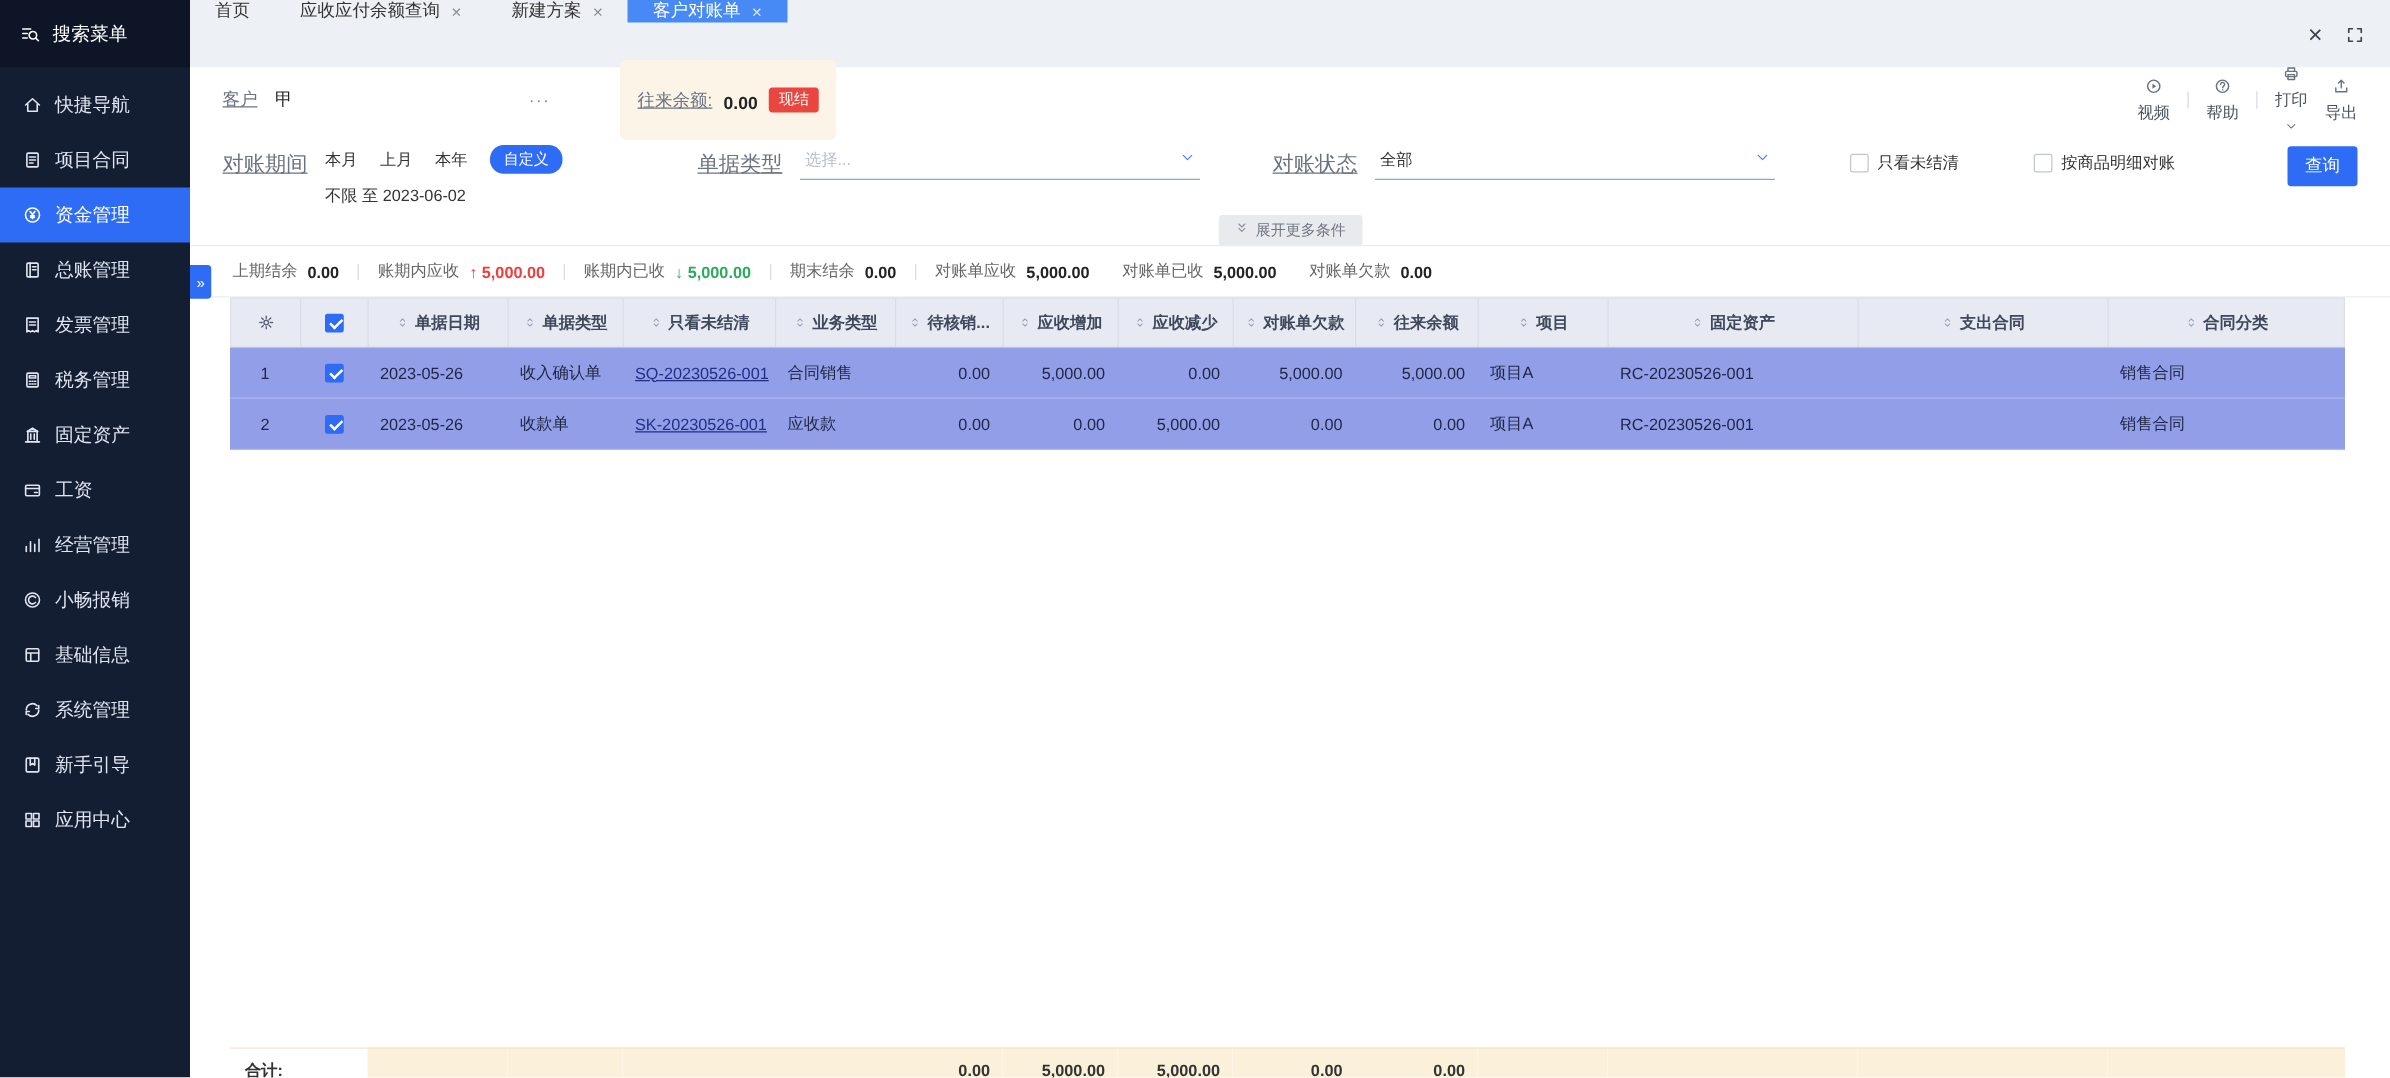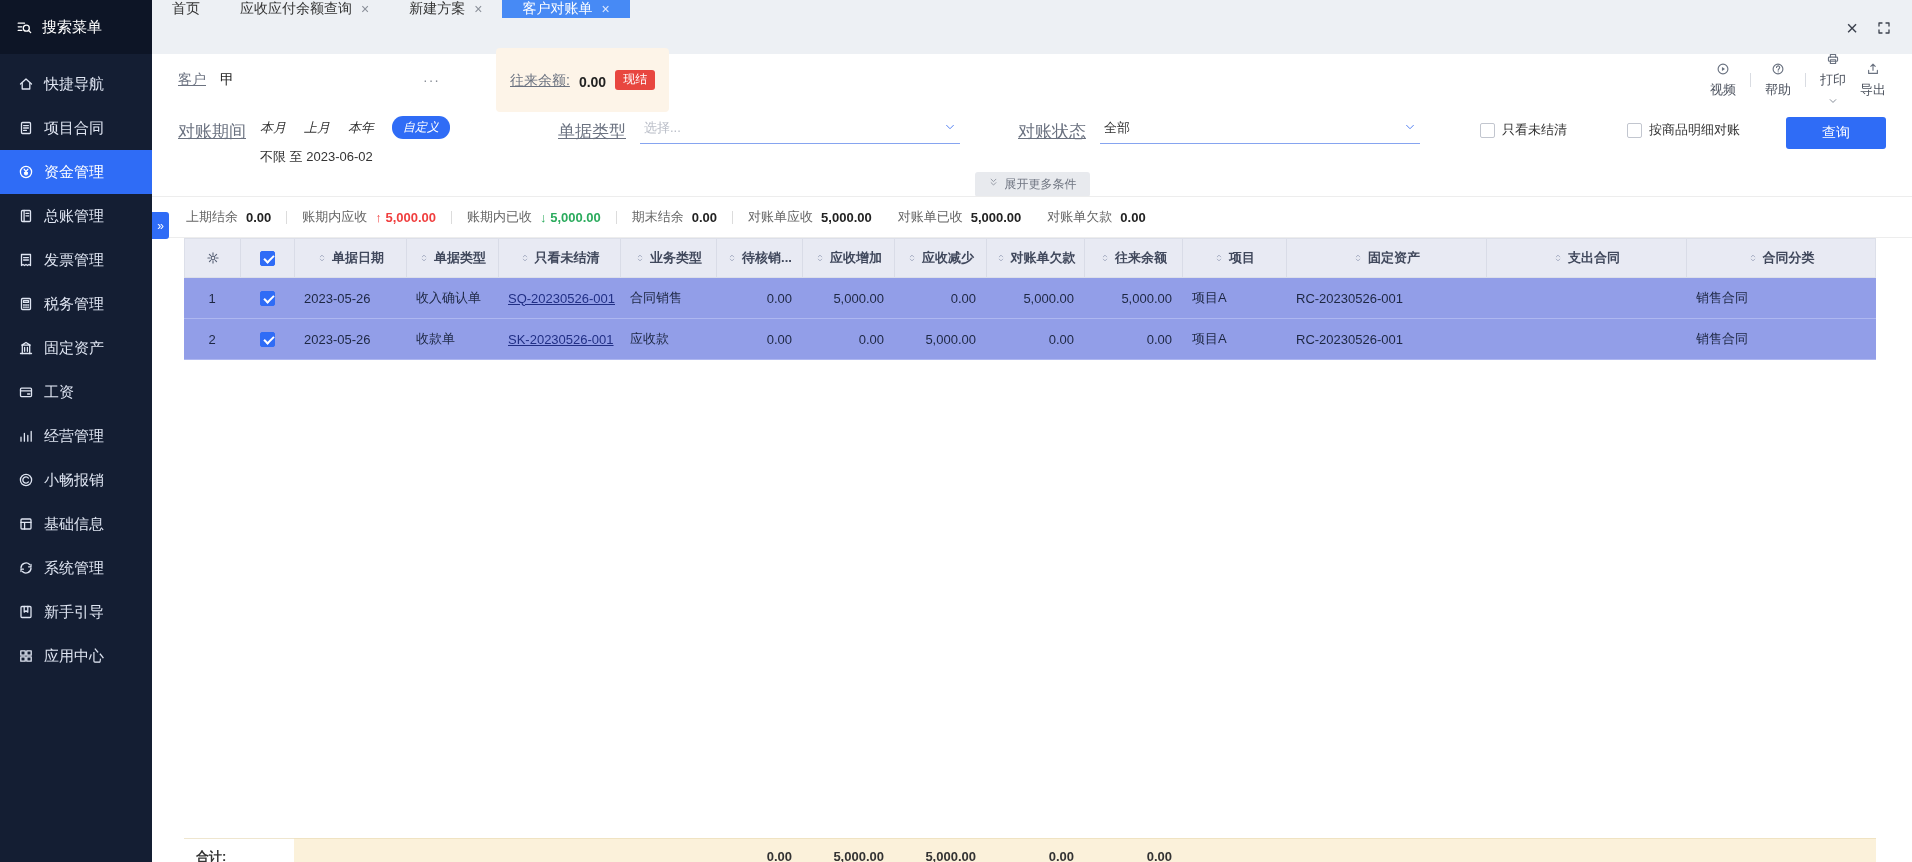--- a/index.html
+++ b/index.html
@@ -47,36 +47,36 @@
   .action .icon14 { color:#6a7280; }
   .vsep { width:1px; height:14px; background:#d9dce2; }
   .chev-sm svg { width:10px; height:10px; }
 
   
   .filterbar { padding:10px 26px 0 26px; display:flex; align-items:flex-start; flex-shrink:0; height:66px; }
   .fgroup { display:flex; align-items:flex-start; gap:14px; }
   .fgroup .lbl { font-size:17px; padding-top:4px; }
   .period-col { display:flex; flex-direction:column; gap:9px; }
   .period-opts { display:flex; align-items:center; gap:18px; }
-  .period-opt { font-size:13px; color:#333; cursor:pointer;font-style:italic; }
+  .period-opt { font-size:13px; color:#333; cursor:pointer; }
   .period-opt.selected { background:var(--accent,#2f6cf6); color:#ffffff; border-radius:11px;
     padding:3px 11px; font-size:12px; }
   .period-range { font-size:13px; color:#333; cursor:pointer; }
   .select { width:320px; display:flex; align-items:center; justify-content:space-between;
     border-bottom:1px solid #86a4f0; padding:3px 4px 6px 4px; cursor:pointer; }
   .placeholder { color:#b9bdc7; font-size:13px; }
   .sel-value { color:#333; font-size:13px; }
   .chev { color:#4f7df2; }
   .chev svg { width:12px; height:12px; }
   .g-doc { margin-left:108px; }
   .g-status { margin-left:58px; }
   .chk { display:flex; align-items:center; gap:7px; font-size:13px; color:#333;
     margin-left:60px; margin-top:5px; cursor:pointer; white-space:nowrap; }
   .chk .box { width:15px; height:15px; border:1px solid #c2c6cf; border-radius:2px; background:#fff; }
-  .query-btn { margin-left:auto; margin-top:1px; width:100px; height:32px; border:none; border-radius:3px;
+  .query-btn { margin-left:auto; margin-top:1px; width:56px; height:32px; border:none; border-radius:3px;
     background:var(--accent,#2f6cf6); color:#fff; font-size:14px; cursor:pointer;
     font-family:inherit; flex-shrink:0; }
 
   
   .expand-row { height:24px; display:flex; justify-content:center; align-items:center; flex-shrink:0; }
   .expand-pill { display:flex; align-items:center; gap:6px; background:#e8eaee; border-radius:3px;
     padding:4px 13px; font-size:12px; color:#707682; cursor:pointer; }
   .dbl { color:#8b919c; } .dbl svg { width:11px; height:11px; }
 
   .summary { height:42px; border-top:1px solid #ededed; border-bottom:1px solid #ededed;

